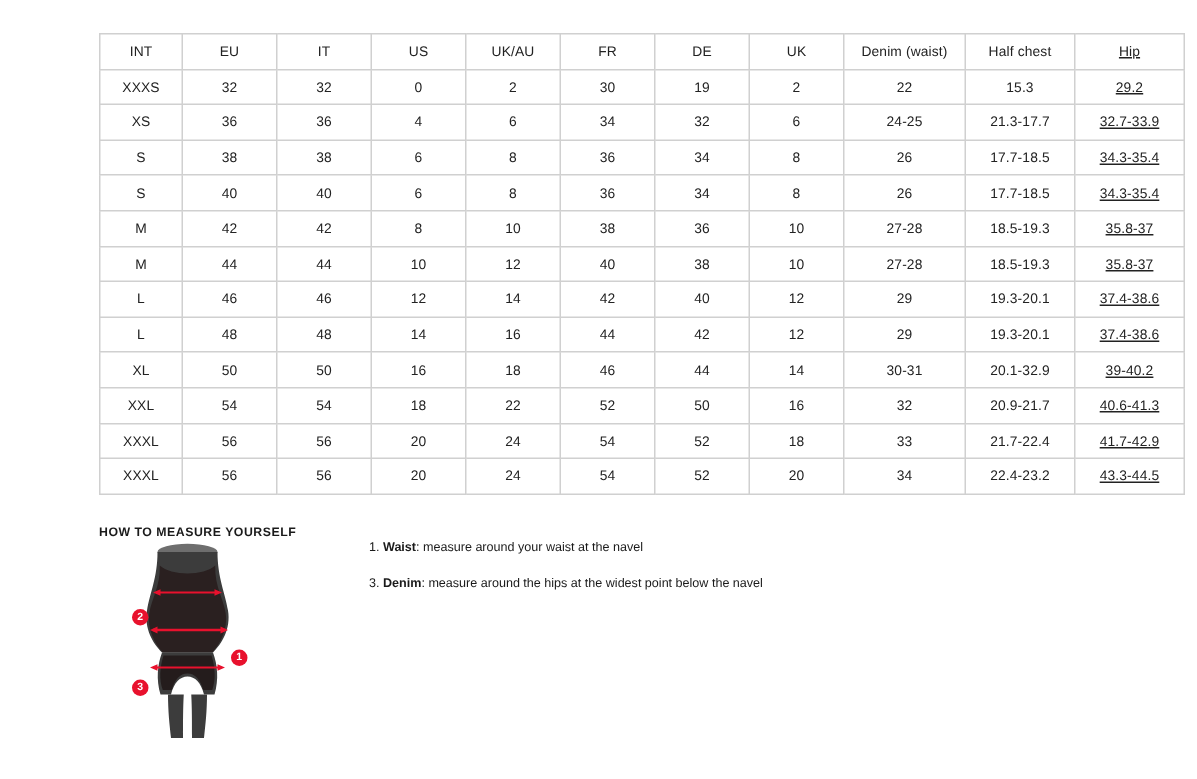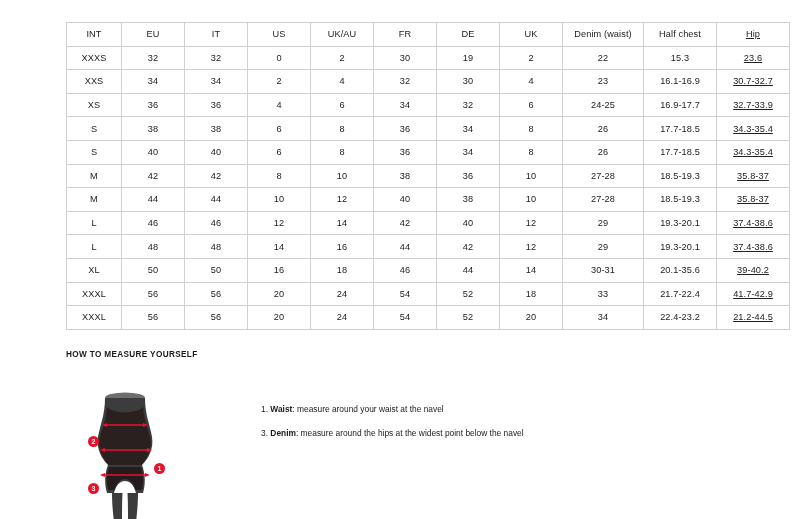--- a/index.html
+++ b/index.html
@@ -50,21 +50,21 @@
     position: absolute;
     left: 66px;
     top: 350px;
     width: 700px;
   }
   .measure-title {
     font-size: 8.2px;
     font-weight: bold;
     letter-spacing: 0.35px;
     color: #1a1a1a;
-    margin-bottom: 30px;
+    margin-bottom: 0;
   }
   .measure-body {
     position: relative;
     display: flex;
     align-items: flex-start;
   }
   .figure-wrap {
     position: relative;
     width: 118px;
     height: 135px;
@@ -85,21 +85,21 @@
     font-size: 7px;
     font-weight: bold;
     line-height: 11px;
     text-align: center;
   }
   .bullet-1 { left: 88px; top: 74px; }
   .bullet-2 { left: 22px; top: 47px; }
   .bullet-3 { left: 22px; top: 94px; }
 
   .measure-list {
-    margin: 15px;
+    margin: 0;
     padding: 0 0 0 62px;
     list-style: none;
   }
   .measure-list li {
     font-size: 8.4px;
     line-height: 11px;
     color: #1a1a1a;
     margin-bottom: 13px;
     white-space: nowrap;
   }
@@ -132,46 +132,33 @@
         <td class="col-int">XXXS</td>
         <td class="col-std">32</td>
         <td class="col-std">32</td>
         <td class="col-std">0</td>
         <td class="col-std">2</td>
         <td class="col-std">30</td>
         <td class="col-std">19</td>
         <td class="col-std">2</td>
         <td class="col-denim">22</td>
         <td class="col-chest">15.3</td>
-        <td class="col-hip">23.6</td>
-      </tr>
-      <tr>
-        <td class="col-int">XXS</td>
-        <td class="col-std">34</td>
-        <td class="col-std">34</td>
-        <td class="col-std">2</td>
-        <td class="col-std">4</td>
-        <td class="col-std">32</td>
-        <td class="col-std">30</td>
-        <td class="col-std">4</td>
-        <td class="col-denim">23</td>
-        <td class="col-chest">16.1-16.9</td>
-        <td class="col-hip">30.7-32.7</td>
+        <td class="col-hip">29.2</td>
       </tr>
       <tr>
         <td class="col-int">XS</td>
         <td class="col-std">36</td>
         <td class="col-std">36</td>
         <td class="col-std">4</td>
         <td class="col-std">6</td>
         <td class="col-std">34</td>
         <td class="col-std">32</td>
         <td class="col-std">6</td>
         <td class="col-denim">24-25</td>
-        <td class="col-chest">16.9-17.7</td>
+        <td class="col-chest">21.3-17.7</td>
         <td class="col-hip">32.7-33.9</td>
       </tr>
       <tr>
         <td class="col-int">S</td>
         <td class="col-std">38</td>
         <td class="col-std">38</td>
         <td class="col-std">6</td>
         <td class="col-std">8</td>
         <td class="col-std">36</td>
         <td class="col-std">34</td>
@@ -248,22 +235,35 @@
       <tr>
         <td class="col-int">XL</td>
         <td class="col-std">50</td>
         <td class="col-std">50</td>
         <td class="col-std">16</td>
         <td class="col-std">18</td>
         <td class="col-std">46</td>
         <td class="col-std">44</td>
         <td class="col-std">14</td>
         <td class="col-denim">30-31</td>
-        <td class="col-chest">20.1-35.6</td>
+        <td class="col-chest">20.1-32.9</td>
         <td class="col-hip">39-40.2</td>
+      </tr>
+      <tr>
+        <td class="col-int">XXL</td>
+        <td class="col-std">54</td>
+        <td class="col-std">54</td>
+        <td class="col-std">18</td>
+        <td class="col-std">22</td>
+        <td class="col-std">52</td>
+        <td class="col-std">50</td>
+        <td class="col-std">16</td>
+        <td class="col-denim">32</td>
+        <td class="col-chest">20.9-21.7</td>
+        <td class="col-hip">40.6-41.3</td>
       </tr>
       <tr>
         <td class="col-int">XXXL</td>
         <td class="col-std">56</td>
         <td class="col-std">56</td>
         <td class="col-std">20</td>
         <td class="col-std">24</td>
         <td class="col-std">54</td>
         <td class="col-std">52</td>
         <td class="col-std">18</td>
@@ -275,21 +275,21 @@
         <td class="col-int">XXXL</td>
         <td class="col-std">56</td>
         <td class="col-std">56</td>
         <td class="col-std">20</td>
         <td class="col-std">24</td>
         <td class="col-std">54</td>
         <td class="col-std">52</td>
         <td class="col-std">20</td>
         <td class="col-denim">34</td>
         <td class="col-chest">22.4-23.2</td>
-        <td class="col-hip">21.2-44.5</td>
+        <td class="col-hip">43.3-44.5</td>
       </tr>
     </tbody>
 </table>
 
 <div class="measure-section">
   <div class="measure-title">HOW TO MEASURE YOURSELF</div>
   <div class="measure-body">
 
     <div class="figure-wrap">
       <svg class="figure-svg" width="74" height="135" viewBox="0 0 74 135">

